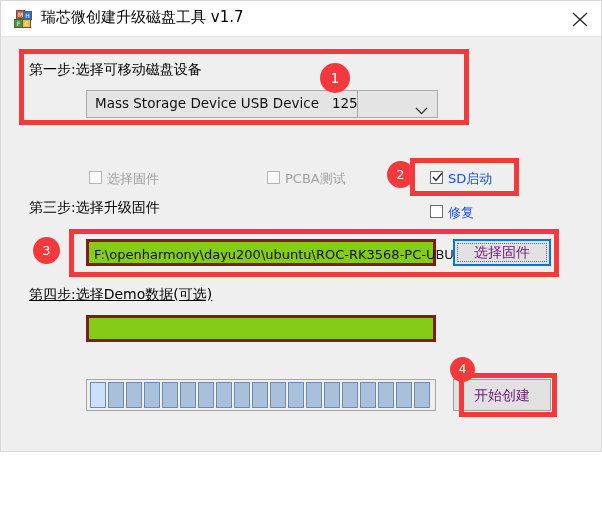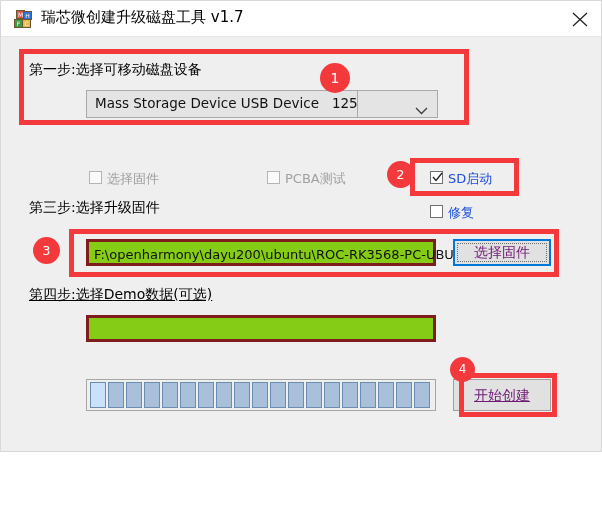--- a/index.html
+++ b/index.html
@@ -310,21 +310,21 @@
       <div class="seg" style="left: 201px;"></div>
       <div class="seg" style="left: 219px;"></div>
       <div class="seg" style="left: 237px;"></div>
       <div class="seg" style="left: 255px;"></div>
       <div class="seg" style="left: 273px;"></div>
       <div class="seg" style="left: 291px;"></div>
       <div class="seg" style="left: 309px;"></div>
       <div class="seg" style="left: 327px;"></div>
     </div>
 
-  <div class="btn" style="left:452px; top:378px; width:98px; height:32px; line-height:30px;text-decoration:underline;">
+  <div class="btn" style="left:452px; top:378px; width:98px; height:32px; line-height:30px;">
     <span class="blab">开始创建</span>
   </div>
 
 
   <div class="anno-box" style="left:18px; top:48px; width:450px; height:76px;"></div>
   <div class="anno-box" style="left:409px; top:157px; width:109px; height:38px;"></div>
   <div class="anno-box" style="left:68px; top:228px; width:490px; height:48px;"></div>
   <div class="anno-box" style="left:458px; top:372px; width:98px; height:44px;"></div>
 
   <div class="badge" style="left:319px; top:62px; width:30px; height:30px; line-height:30px; font-size:14px;">1</div>

